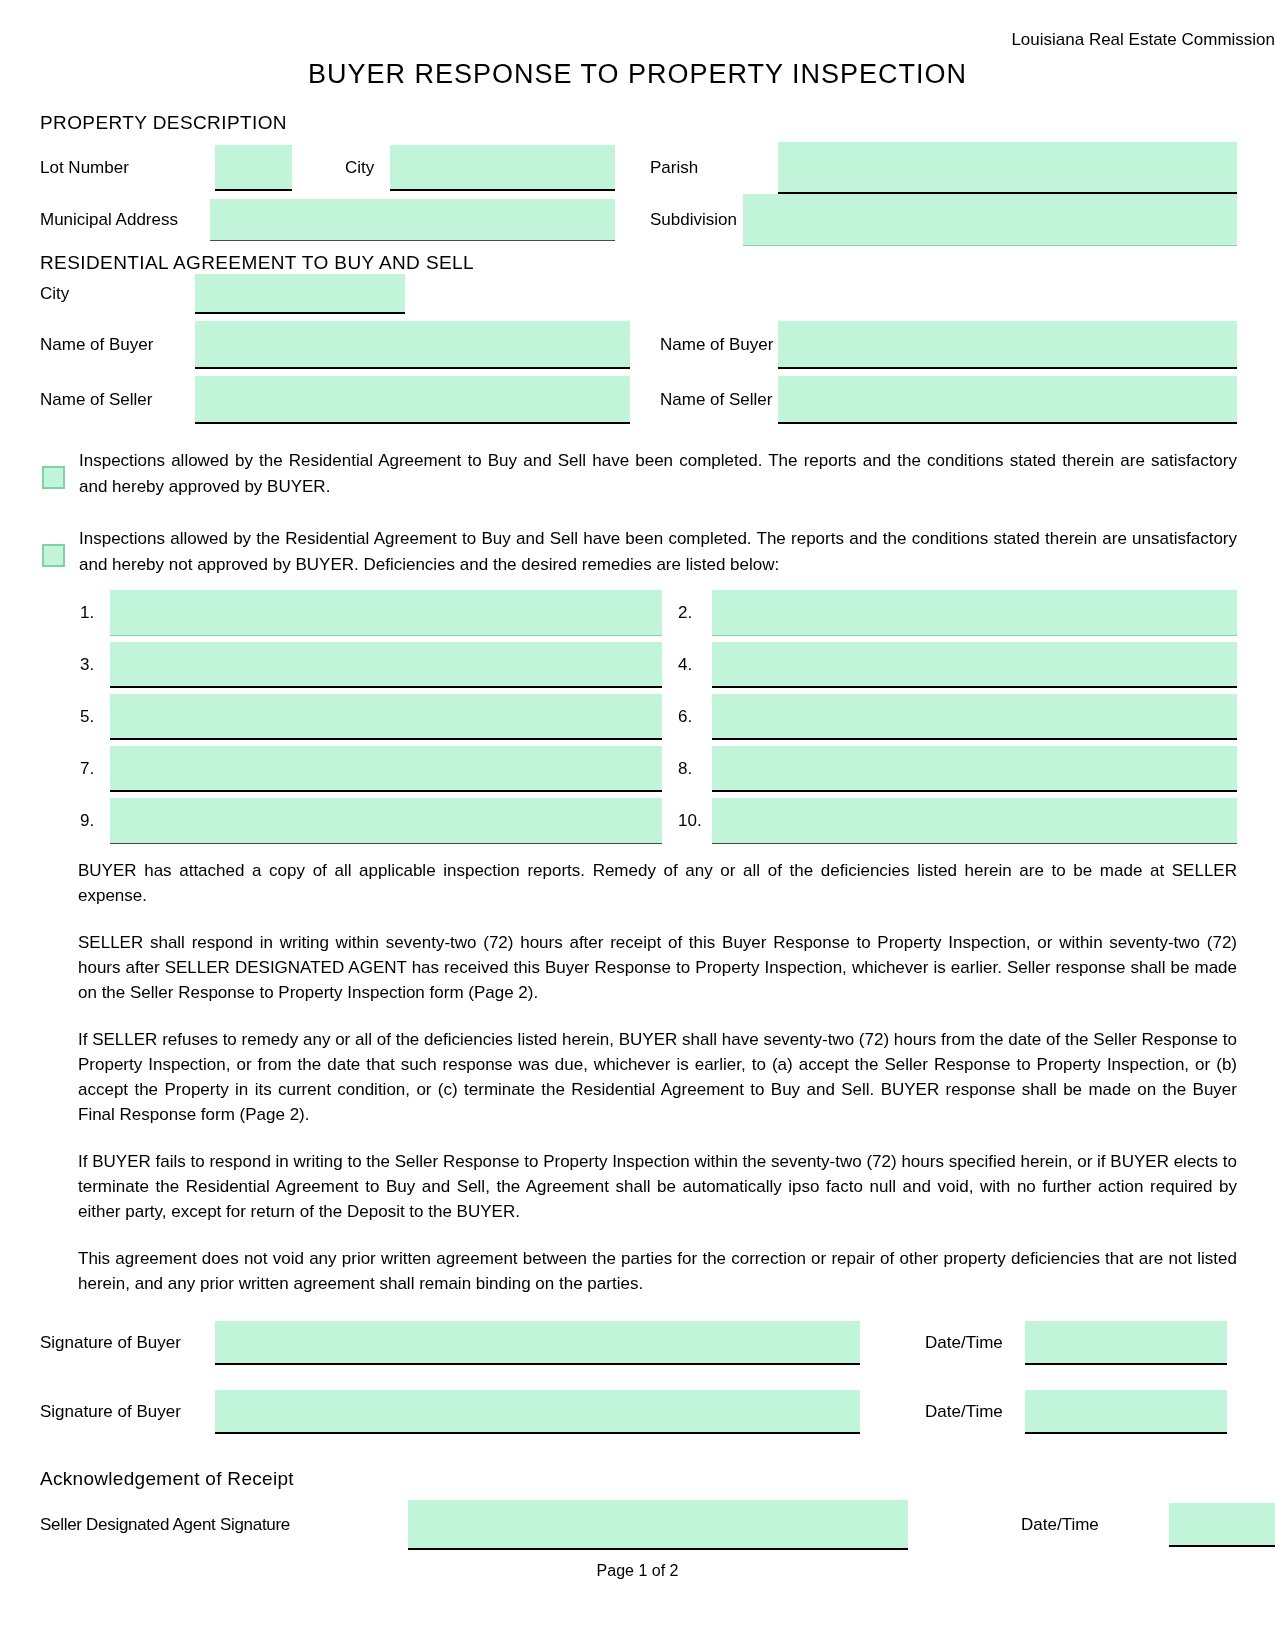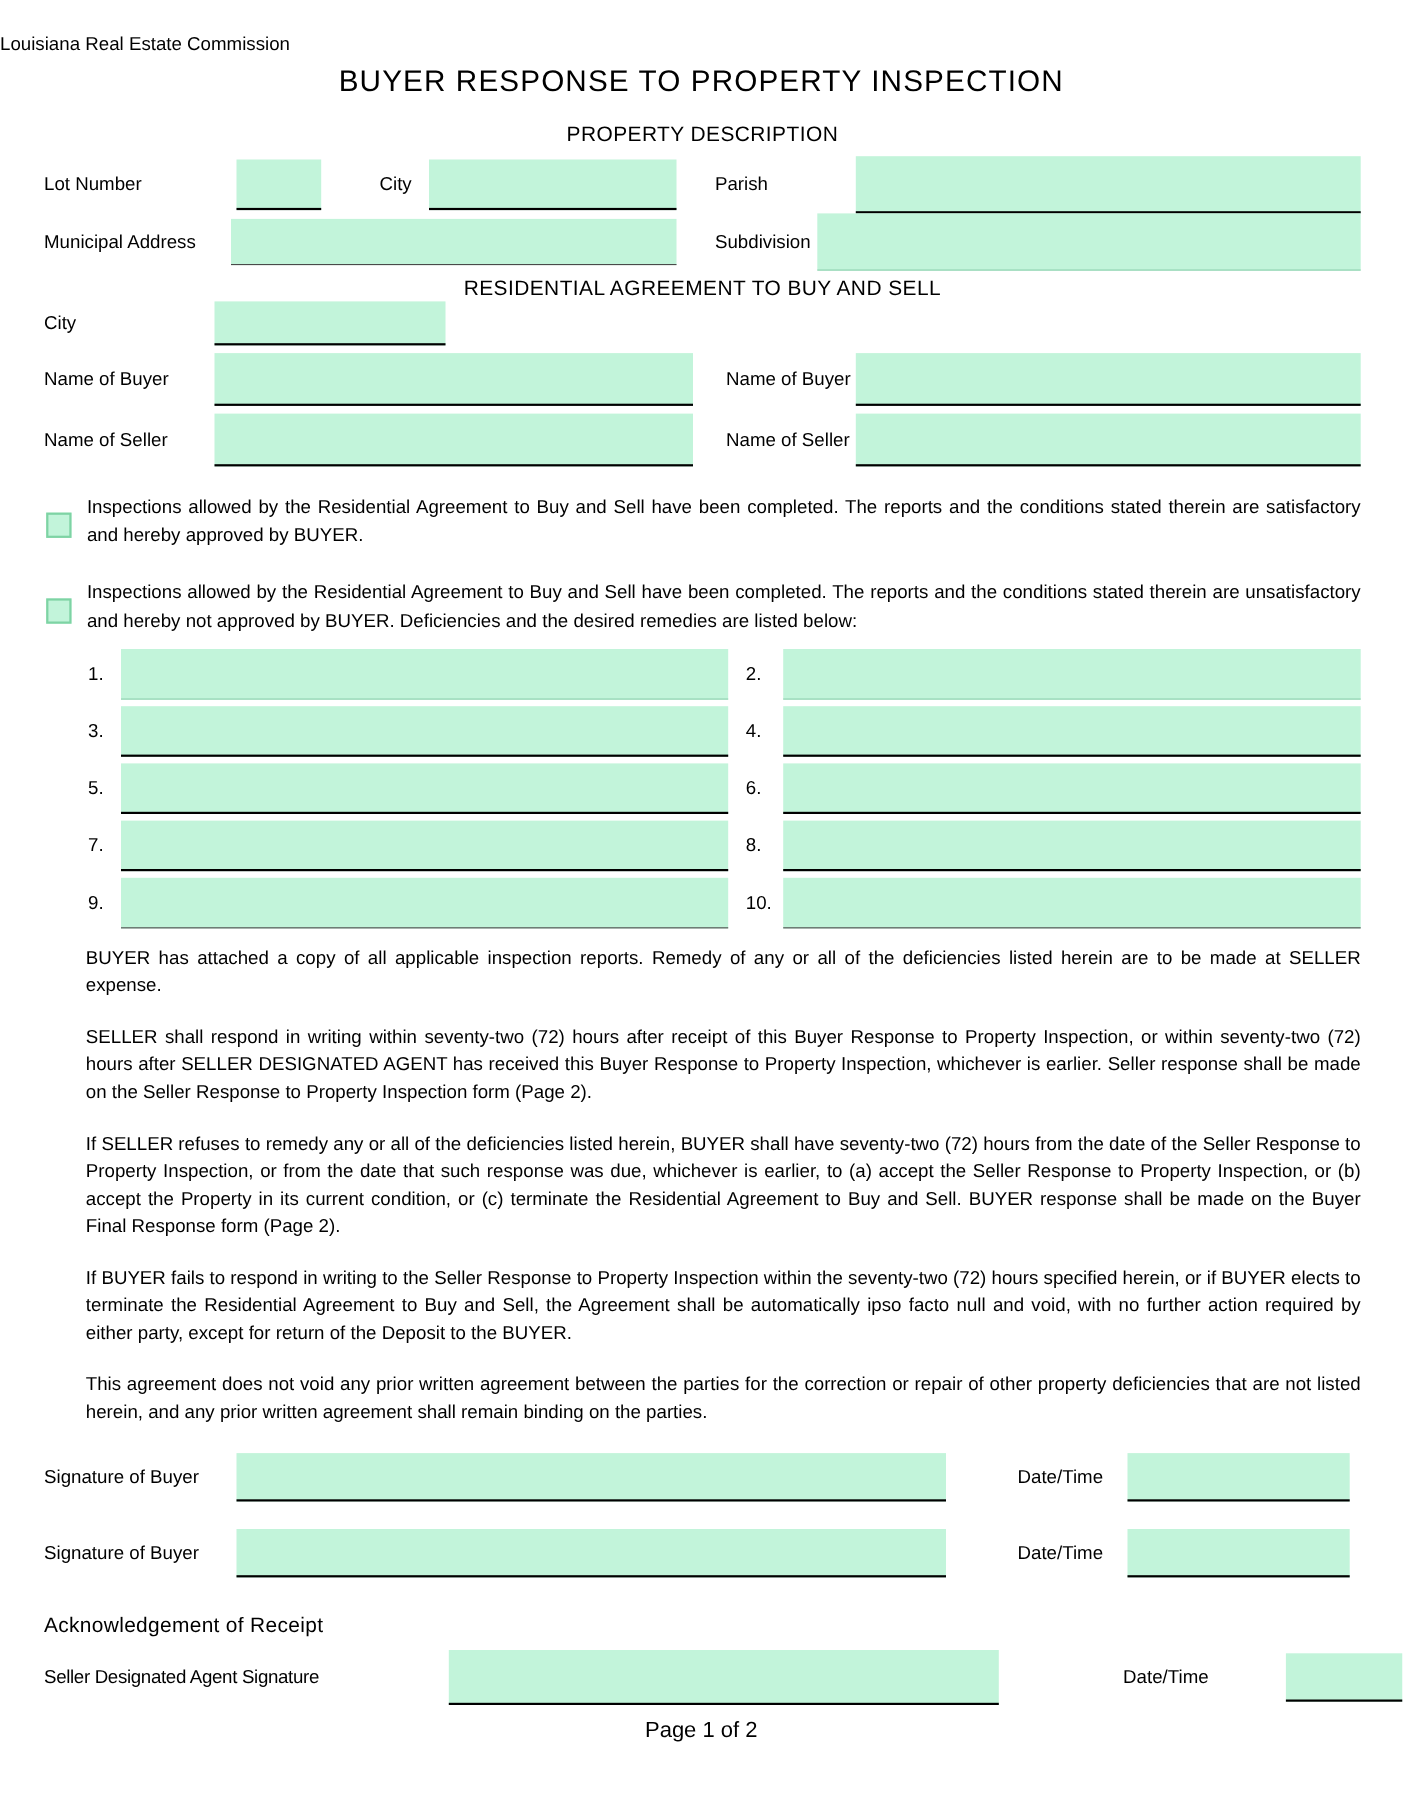--- a/index.html
+++ b/index.html
@@ -7,24 +7,24 @@
     --checkbox-border:#7ed3a4;
     --underline-black:#000000;
     --underline-soft-green:#8ccfad;
     --underline-thin:#4a4a4a;
   }
   *{box-sizing:border-box;}
   html,body{margin:0;padding:0;background:#ffffff;}
   body{font-family:"Liberation Sans",sans-serif;color:#000;}
   .page{position:relative;width:1275px;height:1649px;background:#fff;overflow:hidden;padding-top:30px;}
 
-  .commission{font-size:17px;line-height:20px;text-align:left;margin:0 0 8px 0;}
+  .commission{font-size:17px;line-height:20px;text-align:right;margin:0 0 8px 0;}
   .title{font-size:27px;line-height:32px;text-align:center;letter-spacing:1px;margin:0 0 22px 0;}
 
-  .sec-heading{margin:0 38px 8px 40px;font-size:19px;line-height:22px;letter-spacing:0.4px;text-align:center;}
+  .sec-heading{margin:0 38px 8px 40px;font-size:19px;line-height:22px;letter-spacing:0.4px;}
   .sec-heading2{margin-top:6px;margin-bottom:0;}
 
   .row{display:flex;align-items:center;margin-left:40px;margin-right:38px;}
   .lbl{font-size:17px;flex:none;}
   .field{background:var(--field-green);border-bottom:2px solid var(--underline-black);flex:none;}
 
   
   .row-pd1{height:52px;}
   .lbl-municipal{width:170px;}
   .f-municipal{width:405px;height:42px;border-bottom:1.5px solid var(--underline-thin);}
@@ -72,21 +72,21 @@
   .f-sig{width:645px;height:44px;}
   .lbl-dt{margin-left:65px;width:100px;}
   .f-dt{width:202px;height:44px;}
 
   .ack-heading{margin:26px 38px 0 40px;font-size:19px;line-height:22px;letter-spacing:0.3px;}
 
   .agent-row{display:flex;align-items:center;margin:10px 38px 0 40px;height:50px;gap:48px;}
   .lbl-agent{width:305px;letter-spacing:-0.3px;}
   .f-agent{margin-left:15px;width:500px;height:50px;}
 
-  .footer{margin-top:12px;text-align:center;font-size:20px;}
+  .footer{margin-top:12px;text-align:center;font-size:16px;}
 </style>
 </head>
 <body>
 
 <div class="page">
 
   <div class="commission">Louisiana Real Estate Commission</div>
   <div class="title">BUYER RESPONSE TO PROPERTY INSPECTION</div>
 
   <div class="sec-heading">PROPERTY DESCRIPTION</div>

